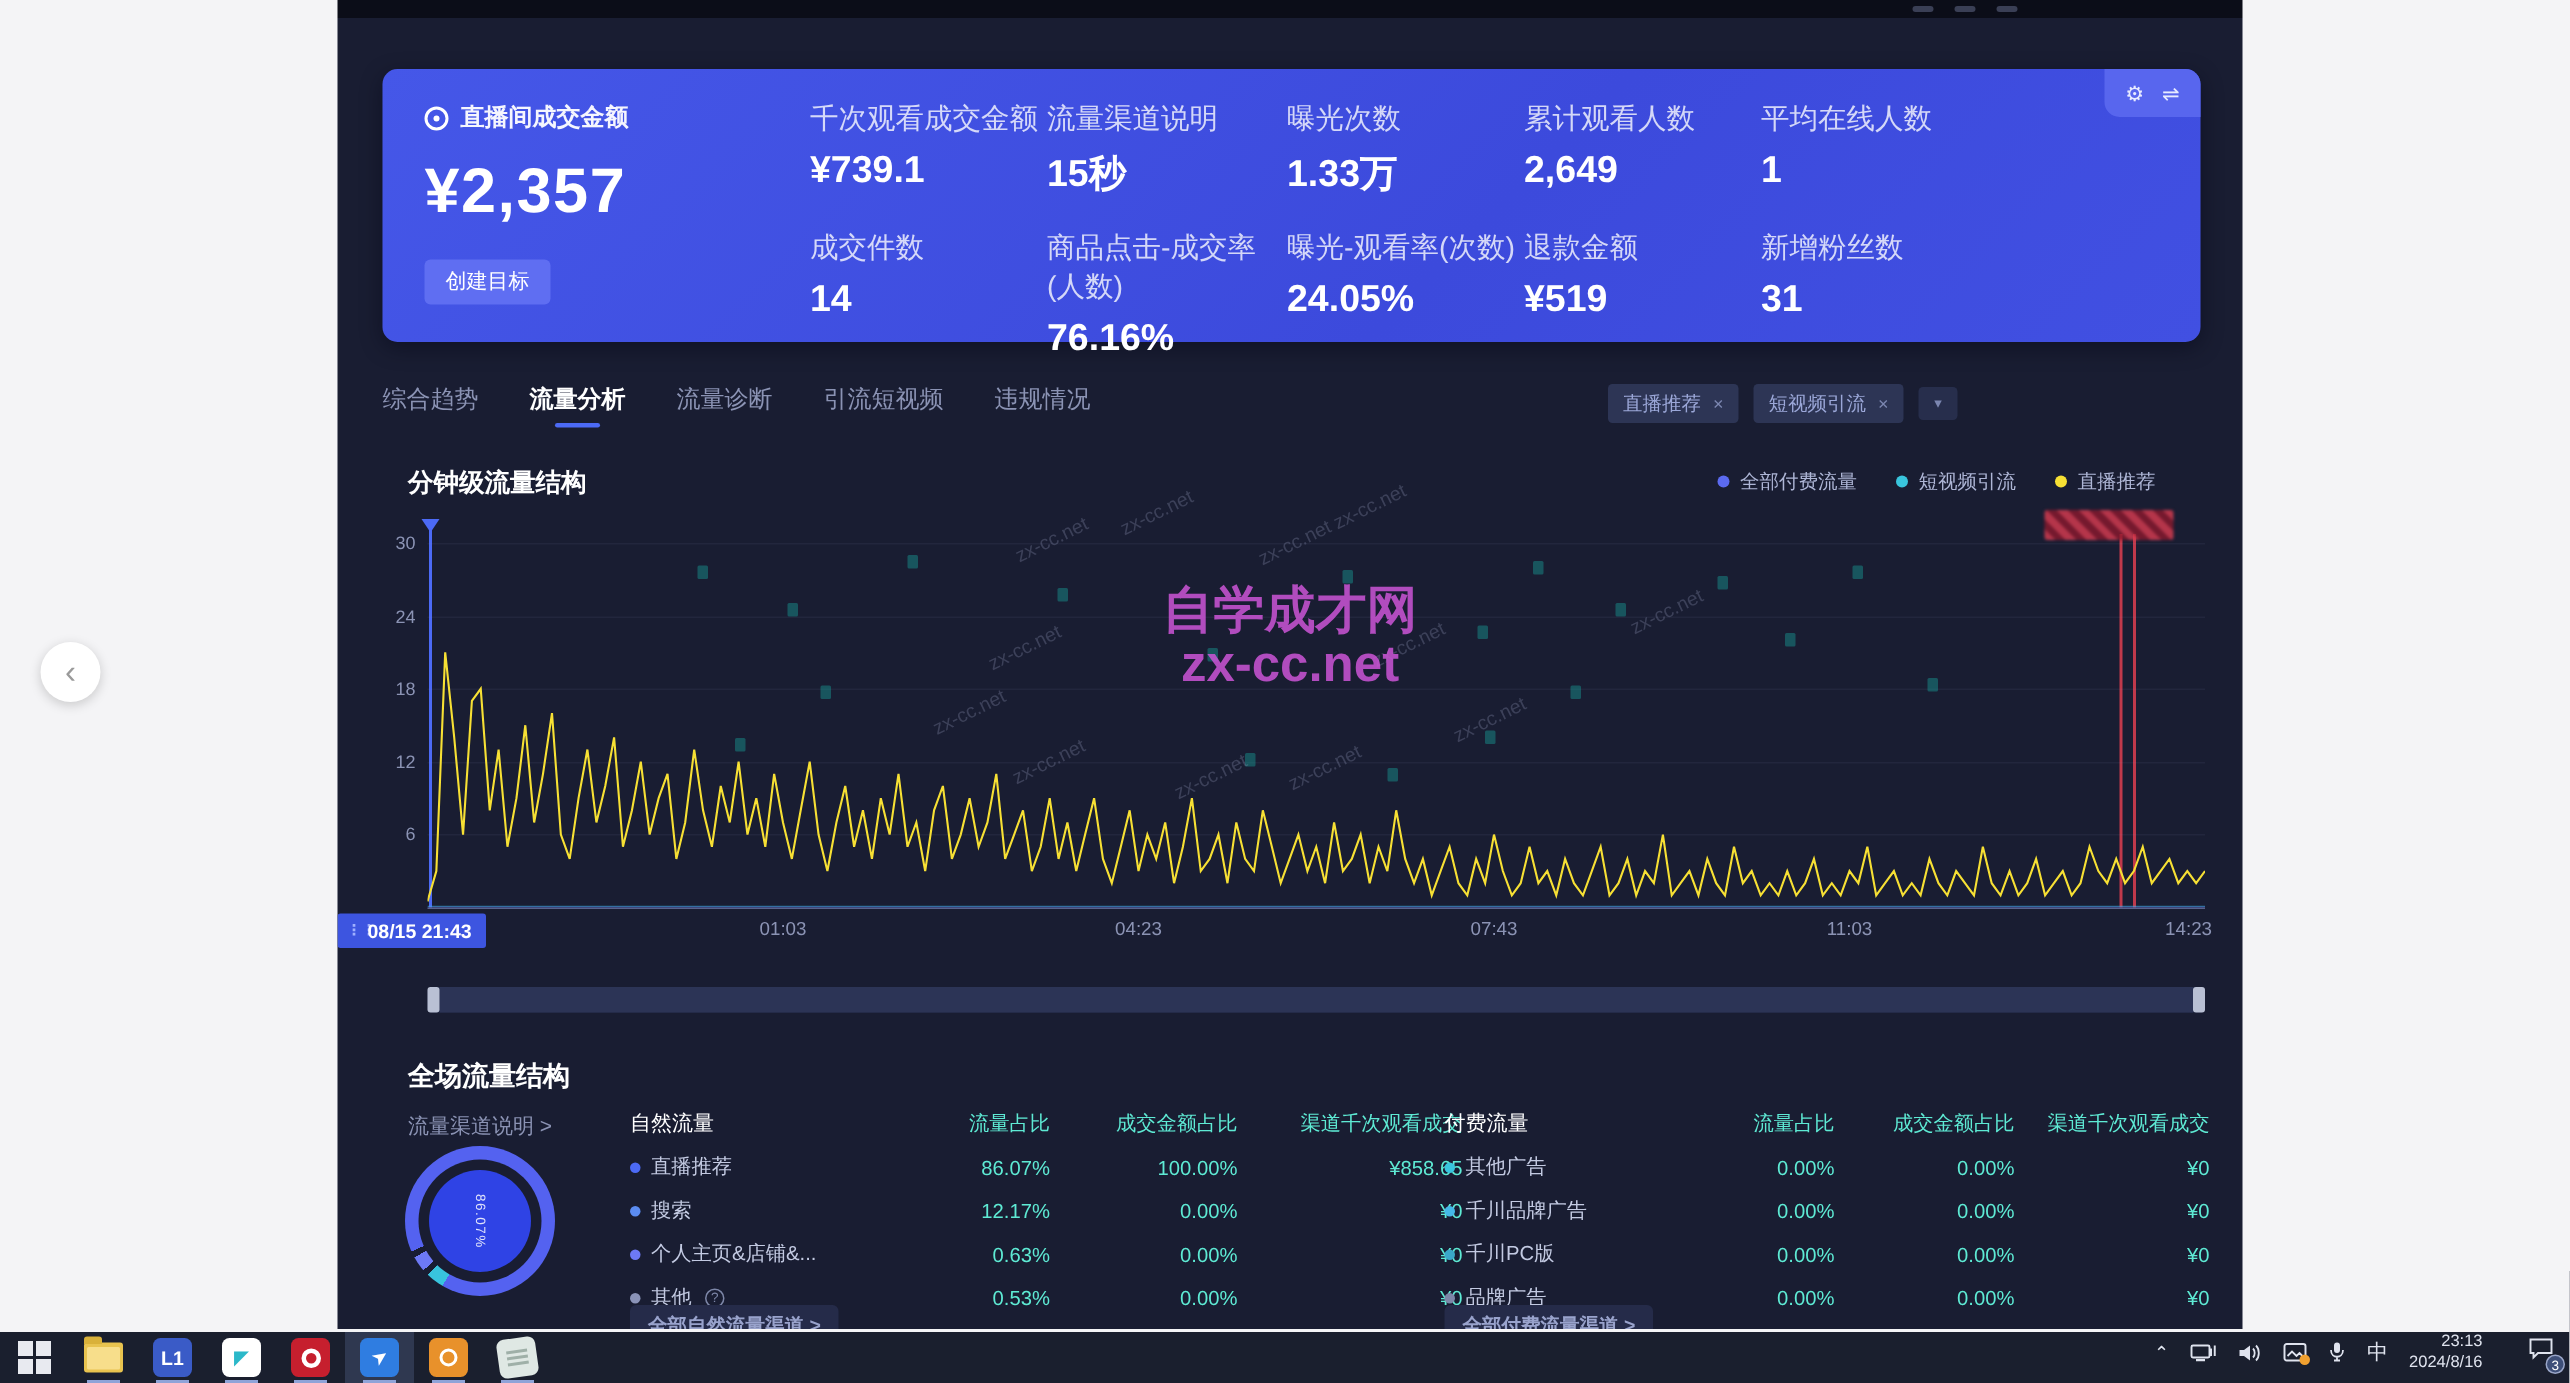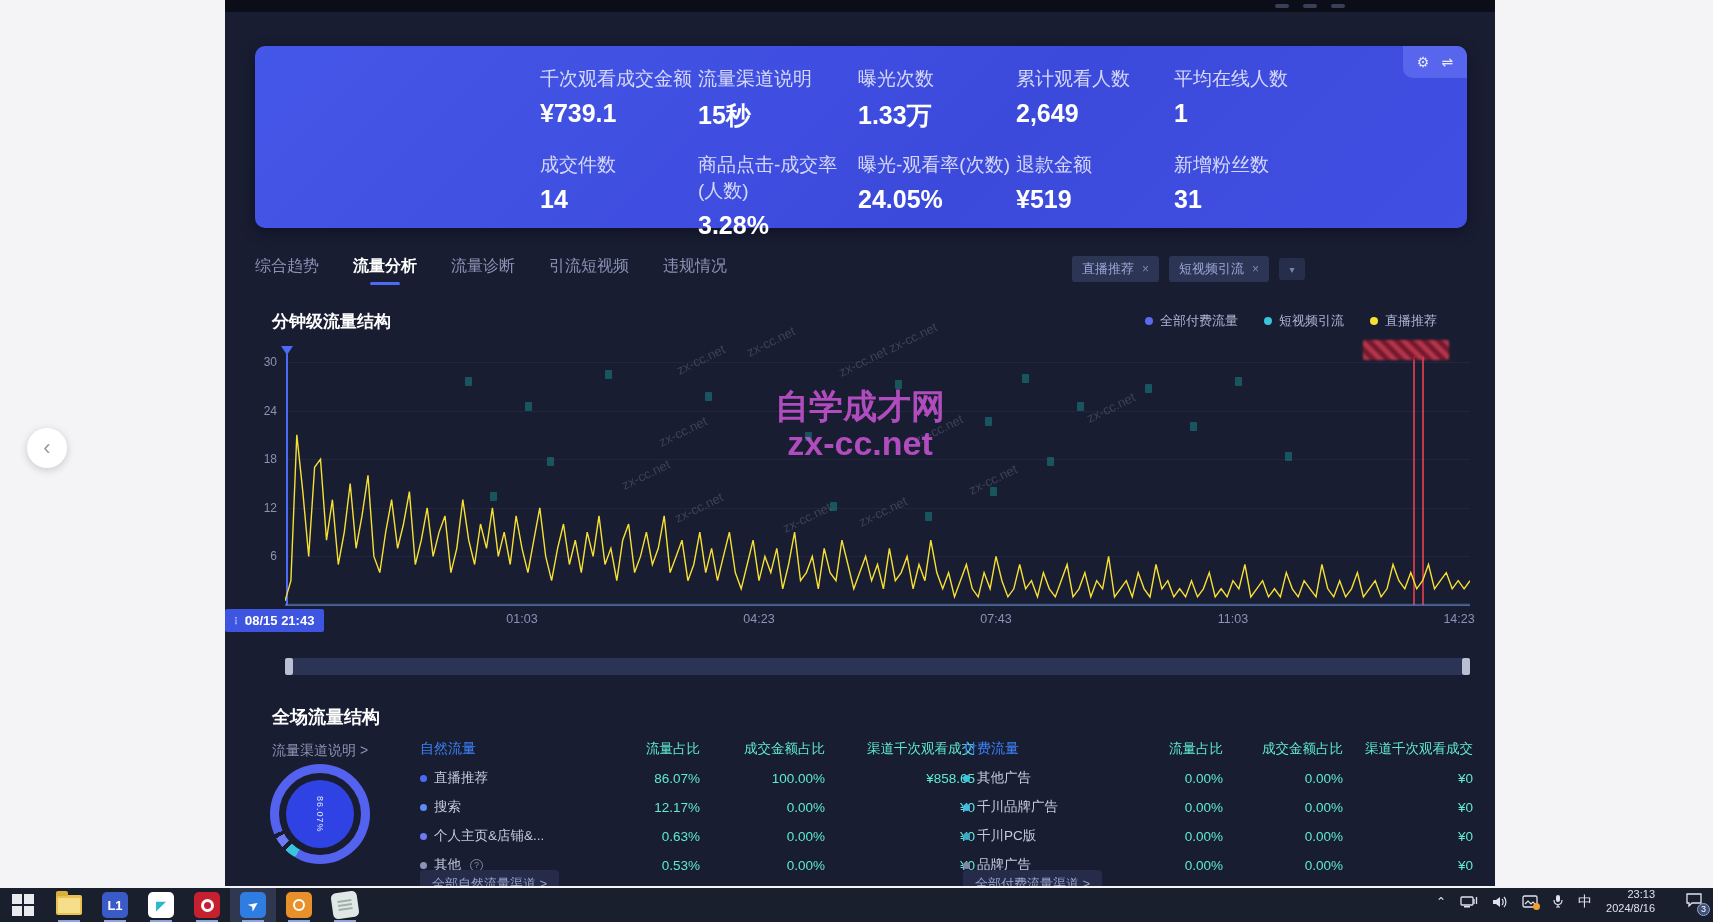--- a/index.html
+++ b/index.html
@@ -67,26 +67,26 @@
   .donut{position:absolute;left:45px;top:752px;width:100px;height:100px;border-radius:50%;
     background:conic-gradient(from -150deg,#38c4de 0 14deg,#191d32 14deg 19deg,#6d79f5 19deg 31deg,#191d32 31deg 36deg,#5462f0 36deg 360deg);}
   .donut .hole{position:absolute;left:9px;top:9px;width:82px;height:82px;border-radius:50%;background:#191d32;}
   .donut .disc{position:absolute;left:16px;top:16px;width:68px;height:68px;border-radius:50%;background:#2f43e5;display:flex;align-items:center;justify-content:center;}
   .donut .disc span{writing-mode:vertical-rl;font-size:9px;color:rgba(255,255,255,.85);letter-spacing:1px;}
   .t-table{position:absolute;display:grid;grid-row-gap:11px;font-size:13.5px;}
   .t-row{display:grid;align-items:center;}
   .t-row.nat{grid-template-columns:175px 105px 125px 150px;}
   .t-row.paid{grid-template-columns:160px 100px 120px 130px;}
   .t-head{color:#7d87a8;}
-  .t-head .cell:first-child{font-size:14px;color:#3b82f6;}
+  .t-head .cell:first-child{font-size:14px;color:#ffffff;}
   .cell{text-align:right;color:#5eead4;}
   .cell:first-child{text-align:left;color:#c3cae2;display:flex;align-items:center;gap:7px;}
   .row-dot{width:7px;height:7px;border-radius:50%;flex:none;}
   .info-ic{display:inline-flex;width:13px;height:13px;border:1px solid #7d87a8;border-radius:50%;color:#7d87a8;font-size:9px;align-items:center;justify-content:center;margin-left:2px;}
-  .t-footer{position:absolute;background:#252b49;color:#99a3cc;font-size:13px;padding:5px 12px;border-radius:4px;cursor:pointer;}
+  .t-footer{position:absolute;background:#252b49;color:#99a3cc;font-size:13px;padding:5px 12px;border-radius:4px;cursor:pointer;font-weight:bold;}
   
   .nav-prev{position:absolute;left:27px;top:428px;width:40px;height:40px;border-radius:50%;background:#fff;box-shadow:0 2px 8px rgba(0,0,0,.18);display:flex;align-items:center;justify-content:center;color:#9a9a9a;font-size:22px;cursor:pointer;}
   
   .taskbar{position:absolute;left:0;top:888px;width:1713px;height:34px;background:#1a1f2e;display:flex;align-items:flex-start;}
   .tb-left{display:flex;align-items:center;height:100%;}
   .tb-app{width:46px;height:100%;display:flex;align-items:center;justify-content:center;position:relative;cursor:pointer;}
   .tb-app.active{background:#2f3850;}
   .tb-app .runline{position:absolute;bottom:0;left:12px;right:12px;height:2px;background:#8fa3d8;}
   .win-logo{display:grid;grid-template-columns:10px 10px;grid-template-rows:10px 10px;gap:2px;}
   .win-logo span{background:#e8eaf0;}
@@ -110,20 +110,28 @@
     <div class="win-dots">
         <span></span>
         <span></span>
         <span></span>
       </div>
   </div>
 
   <div class="screen">
 
     <div class="banner">
+      <div class="banner-left">
+        <div class="banner-title">
+          <span class="target-ic"></span>
+          <span>直播间成交金额</span>
+        </div>
+        <div class="banner-big">¥2,357</div>
+        <div class="goal-btn">创建目标</div>
+      </div>
       <div class="metrics" id="metrics">
           <div class="metric">
             <div class="m-label">千次观看成交金额</div>
                  <div class="m-value">¥739.1</div>
           </div>
           <div class="metric">
             <div class="m-label">流量渠道说明</div>
                  <div class="m-value">15秒</div>
           </div>
           <div class="metric">
@@ -137,21 +145,21 @@
           <div class="metric">
             <div class="m-label">平均在线人数</div>
                  <div class="m-value">1</div>
           </div>
           <div class="metric">
             <div class="m-label">成交件数</div>
                  <div class="m-value">14</div>
           </div>
           <div class="metric">
             <div class="m-label">商品点击-成交率(人数)</div>
-                 <div class="m-value">3.28%</div>
+                 <div class="m-value">76.16%</div>
           </div>
           <div class="metric">
             <div class="m-label">曝光-观看率(次数)</div>
                  <div class="m-value">24.05%</div>
           </div>
           <div class="metric">
             <div class="m-label">退款金额</div>
                  <div class="m-value">¥519</div>
           </div>
           <div class="metric">

